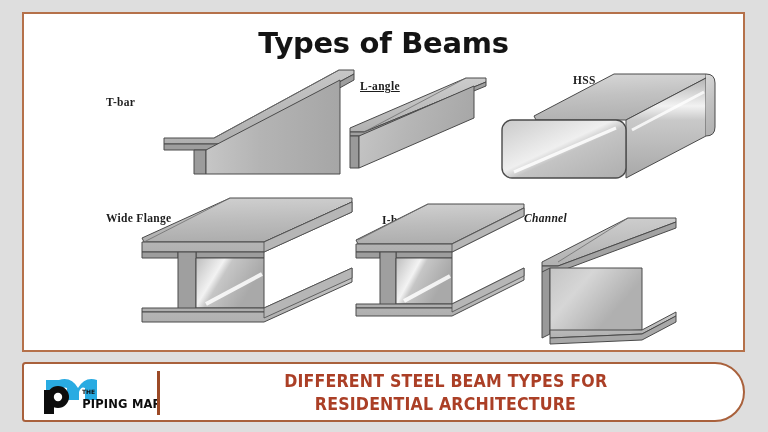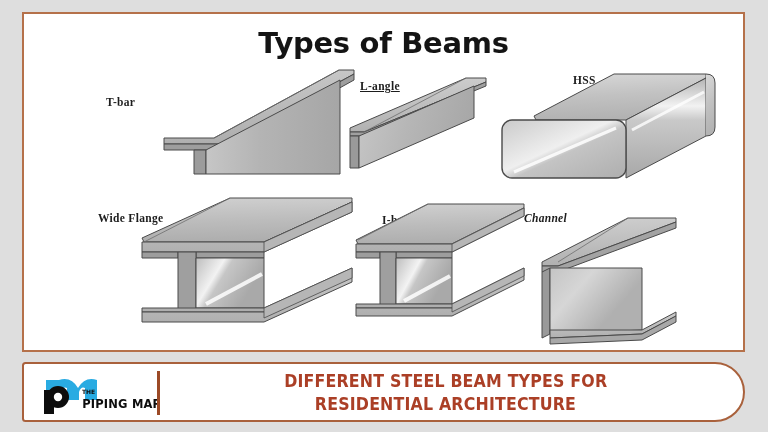--- a/index.html
+++ b/index.html
@@ -202,21 +202,21 @@
         <rect x="10" y="56" width="124" height="58" rx="10" ry="10" fill="url(#gHssEnd)" stroke="#4a4a4a" stroke-width="1.4"></rect>
 
         <line x1="22" y1="108" x2="124" y2="64" stroke="#ffffff" stroke-width="3" opacity="0.85"></line>
 
         <line x1="140" y1="66" x2="212" y2="28" stroke="#ffffff" stroke-width="3" opacity="0.8"></line>
 
         <path d="M214,10 q9,0 9,9 L223,63 q0,9 -9,9" fill="url(#gHssTop)" stroke="#4a4a4a" stroke-width="1"></path>
       </svg>
     </div>
 
-    <div class="beam-label" style="left:74px; top:198px;">Wide Flange</div>
+    <div class="beam-label" style="left:82px; top:198px;">Wide Flange</div>
 
     <div class="beam-fig" style="left:106px; top:182px;">
       <svg width="235" height="150" viewBox="0 0 235 150">
         <defs>
           <linearGradient id="gWfTop" x1="0" y1="0" x2="0.1" y2="1">
             <stop offset="0%" stop-color="#d0d0d0"></stop>
             <stop offset="55%" stop-color="#bcbcbc"></stop>
             <stop offset="100%" stop-color="#aeaeae"></stop>
           </linearGradient>
           <linearGradient id="gWfWeb" x1="0" y1="0" x2="0.9" y2="0.4">

